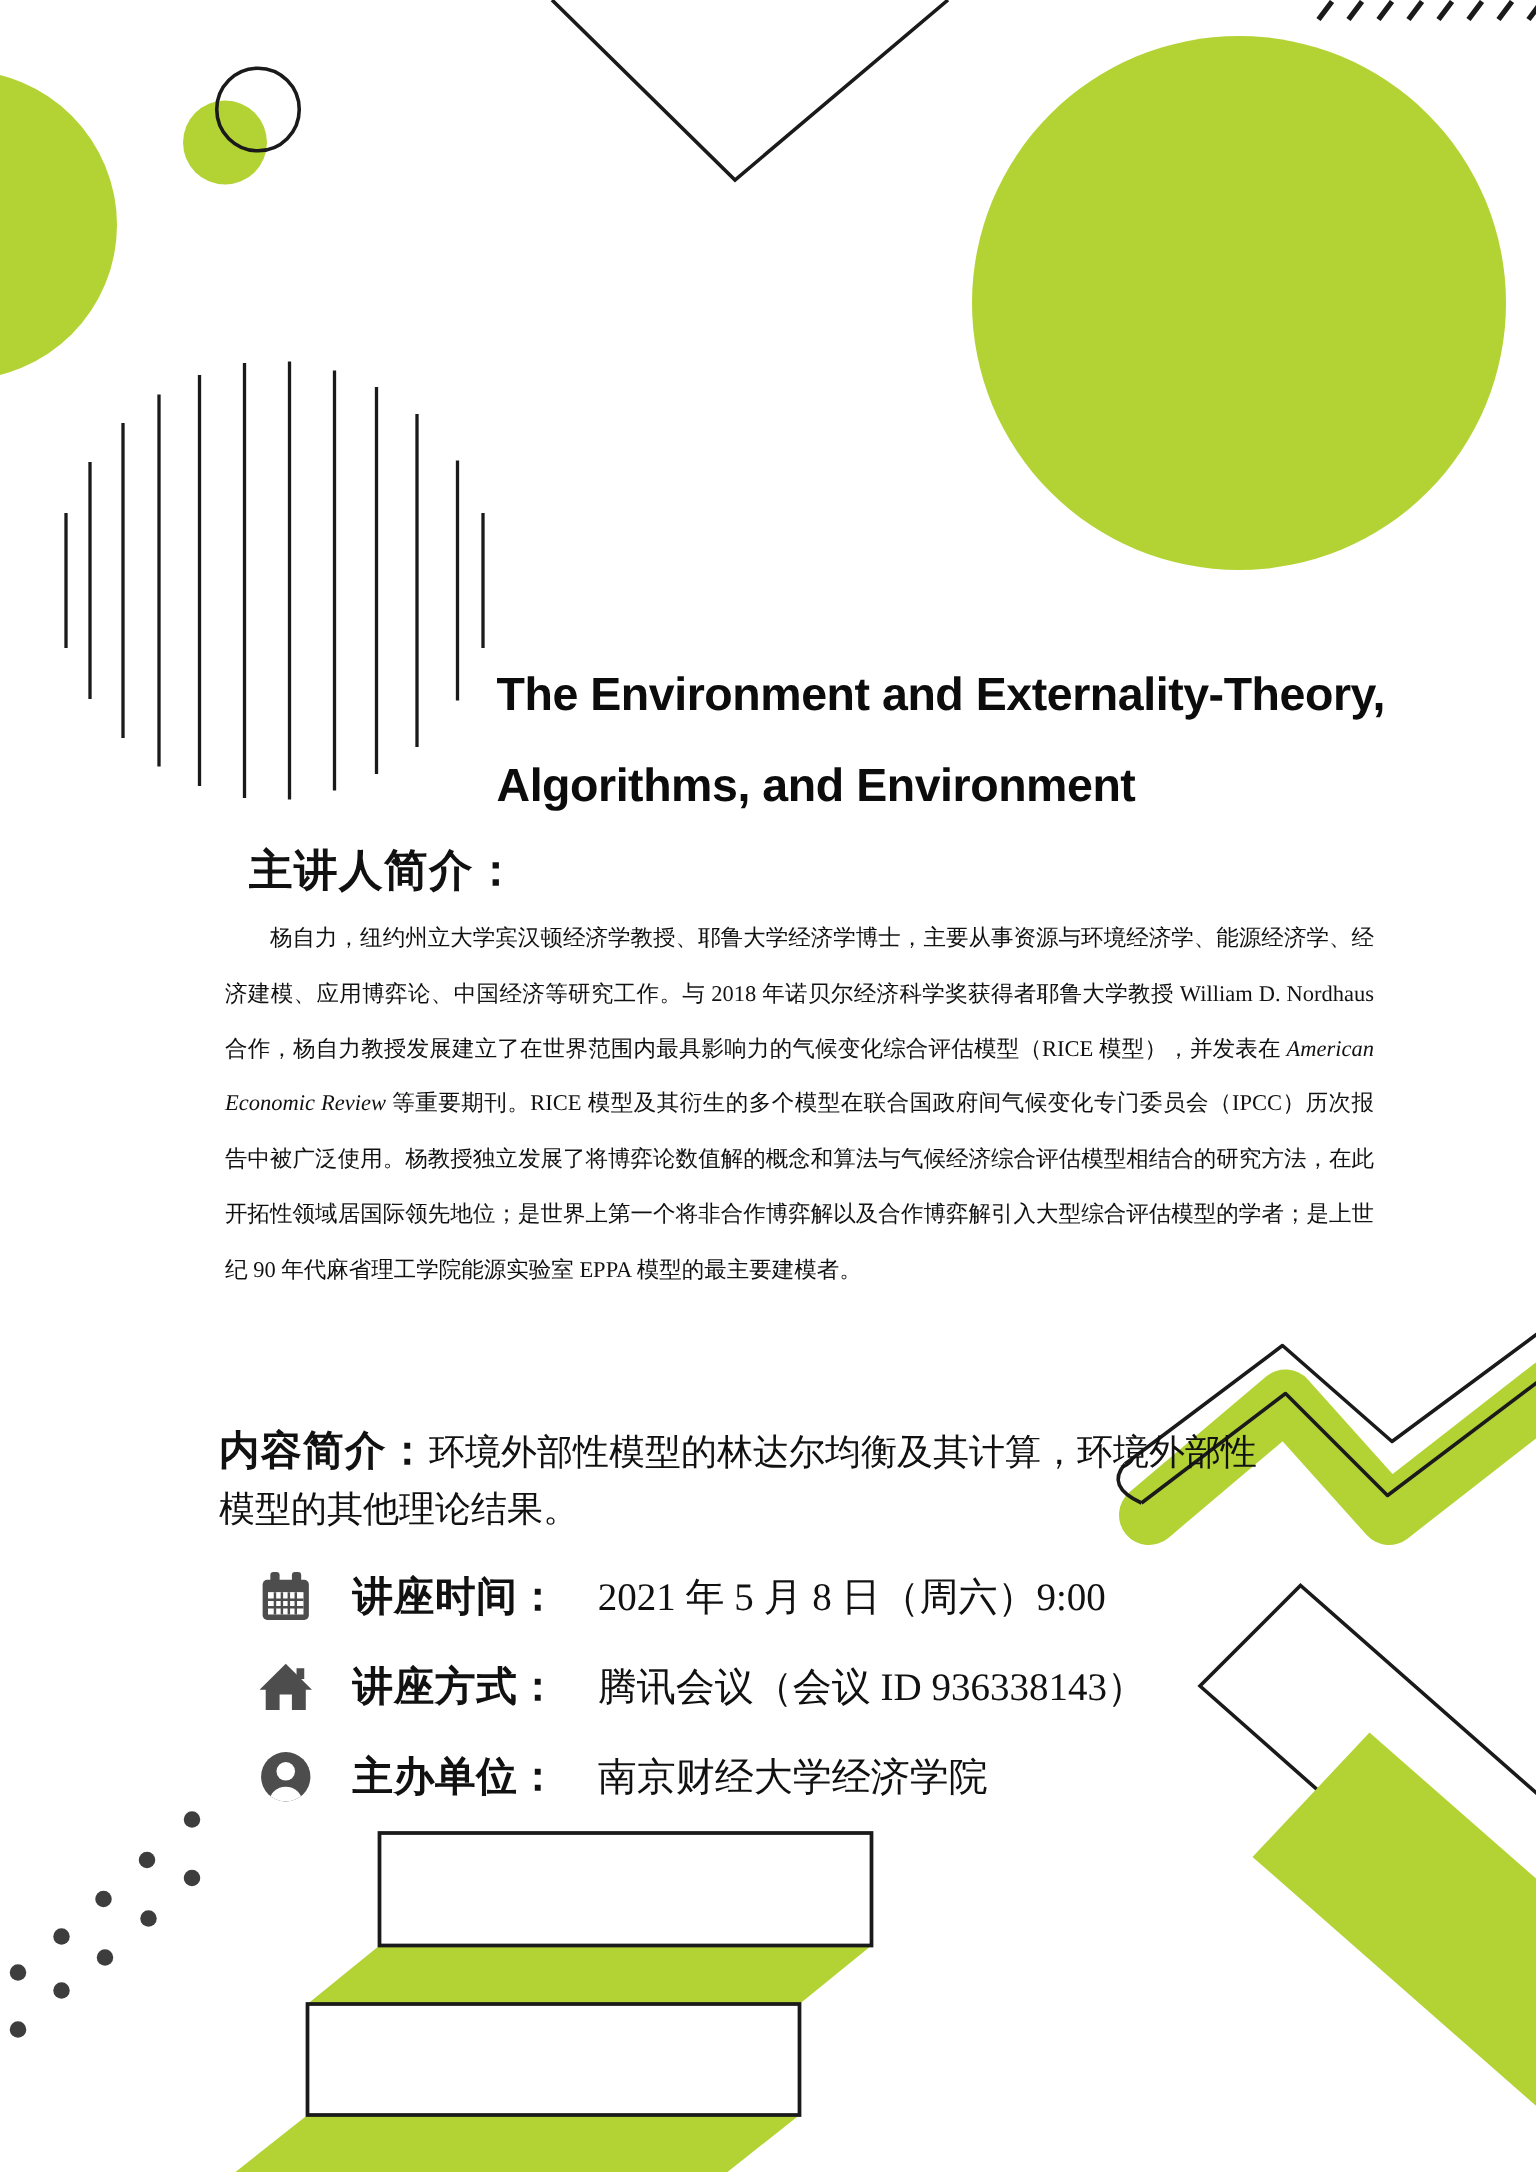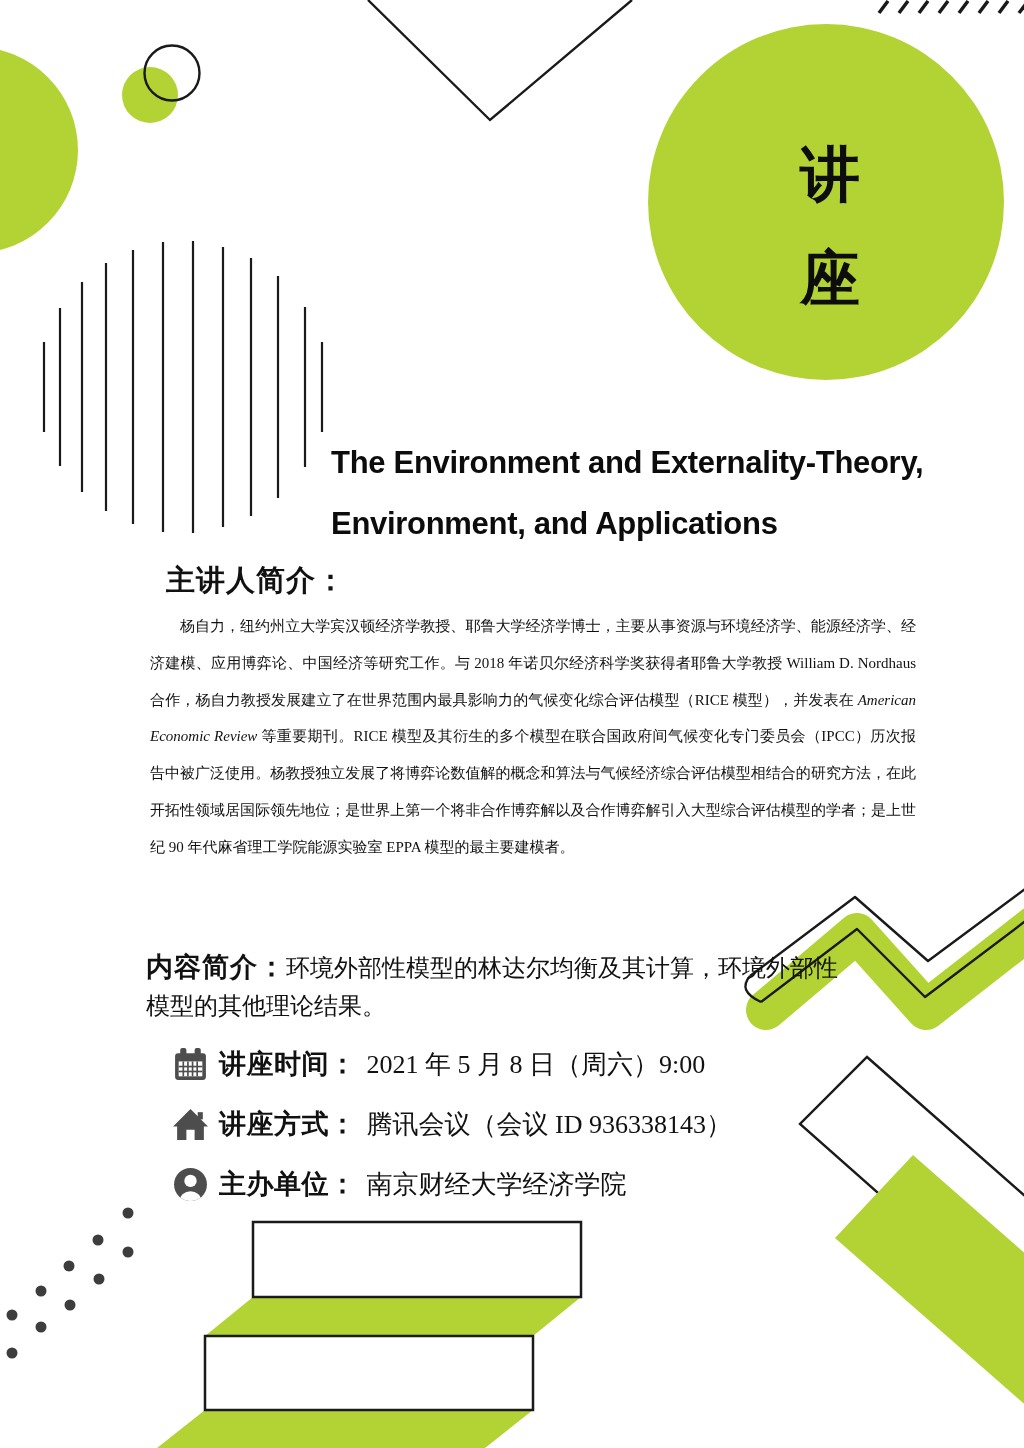--- a/index.html
+++ b/index.html
@@ -30,21 +30,21 @@
     font-size:15px;line-height:36.8px;text-align:justify;text-indent:2em;
   }
   .speaker-text em{font-style:italic;}
   .abstract{
     position:absolute;left:146px;top:948px;width:700px;z-index:2;margin:0;
     font-size:24px;line-height:38px;
   }
   .abstract .abstract-heading{font-size:27px;font-weight:700;letter-spacing:1px;text-align:center;}
   .detail-row{
     position:absolute;left:172px;height:44px;z-index:2;
-    display:flex;align-items:center;gap:10px;white-space:nowrap;
+    display:flex;align-items:center;gap:26px;white-space:nowrap;
   }
   .detail-row .ico{flex:0 0 auto;display:block;}
   .detail-label{font-size:27px;font-weight:700;letter-spacing:0.5px;}
   .detail-value{font-size:26px;}
   .row-time{top:1042px;}
   .row-mode{top:1102px;}
   .row-host{top:1162px;text-align:center;}
 </style>
 </head>
 <body>
@@ -113,26 +113,25 @@
       <circle cx="99" cy="1279" r="5.5"></circle>
       <circle cx="41" cy="1291" r="5.5"></circle>
       <circle cx="70" cy="1305" r="5.5"></circle>
       <circle cx="12" cy="1315" r="5.5"></circle>
       <circle cx="41" cy="1327" r="5.5"></circle>
       <circle cx="12" cy="1353" r="5.5"></circle>
     </g>
   </svg>
 
   <div class="badge-text">
-    <div>讲座</div>
   </div>
 
   <h1 class="title">
     <span style="display:block">The Environment and Externality-Theory,</span>
-    <span style="display:block">Environment, and Applications</span>
+    <span style="display:block">Algorithms, and Environment</span>
   </h1>
 
   <div class="speaker-heading">主讲人简介：</div>
   <p class="speaker-text"><span>杨自力，纽约州立大学宾汉顿经济学教授、耶鲁大学经济学博士，主要从事资源与环境经济学、能源经济学、经济建模、应用博弈论、中国经济等研究工作。与 2018 年诺贝尔经济科学奖获得者耶鲁大学教授 William D. Nordhaus 合作，杨自力教授发展建立了在世界范围内最具影响力的气候变化综合评估模型（RICE 模型），并发表在 </span><em>American Economic Review</em><span> 等重要期刊。RICE 模型及其衍生的多个模型在联合国政府间气候变化专门委员会（IPCC）历次报告中被广泛使用。杨教授独立发展了将博弈论数值解的概念和算法与气候经济综合评估模型相结合的研究方法，在此开拓性领域居国际领先地位；是世界上第一个将非合作博弈解以及合作博弈解引入大型综合评估模型的学者；是上世纪 90 年代麻省理工学院能源实验室 EPPA 模型的最主要建模者。</span></p>
 
   <p class="abstract"><span class="abstract-heading">内容简介：</span><span>环境外部性模型的林达尔均衡及其计算，环境外部性模型的其他理论结果。</span></p>
 
   <div class="detail-row row-time">
     <svg class="ico" width="37" height="37" viewBox="0 0 36 36">
       <rect x="8" y="2" width="6" height="9" rx="2" fill="#4d4d4d"></rect>

